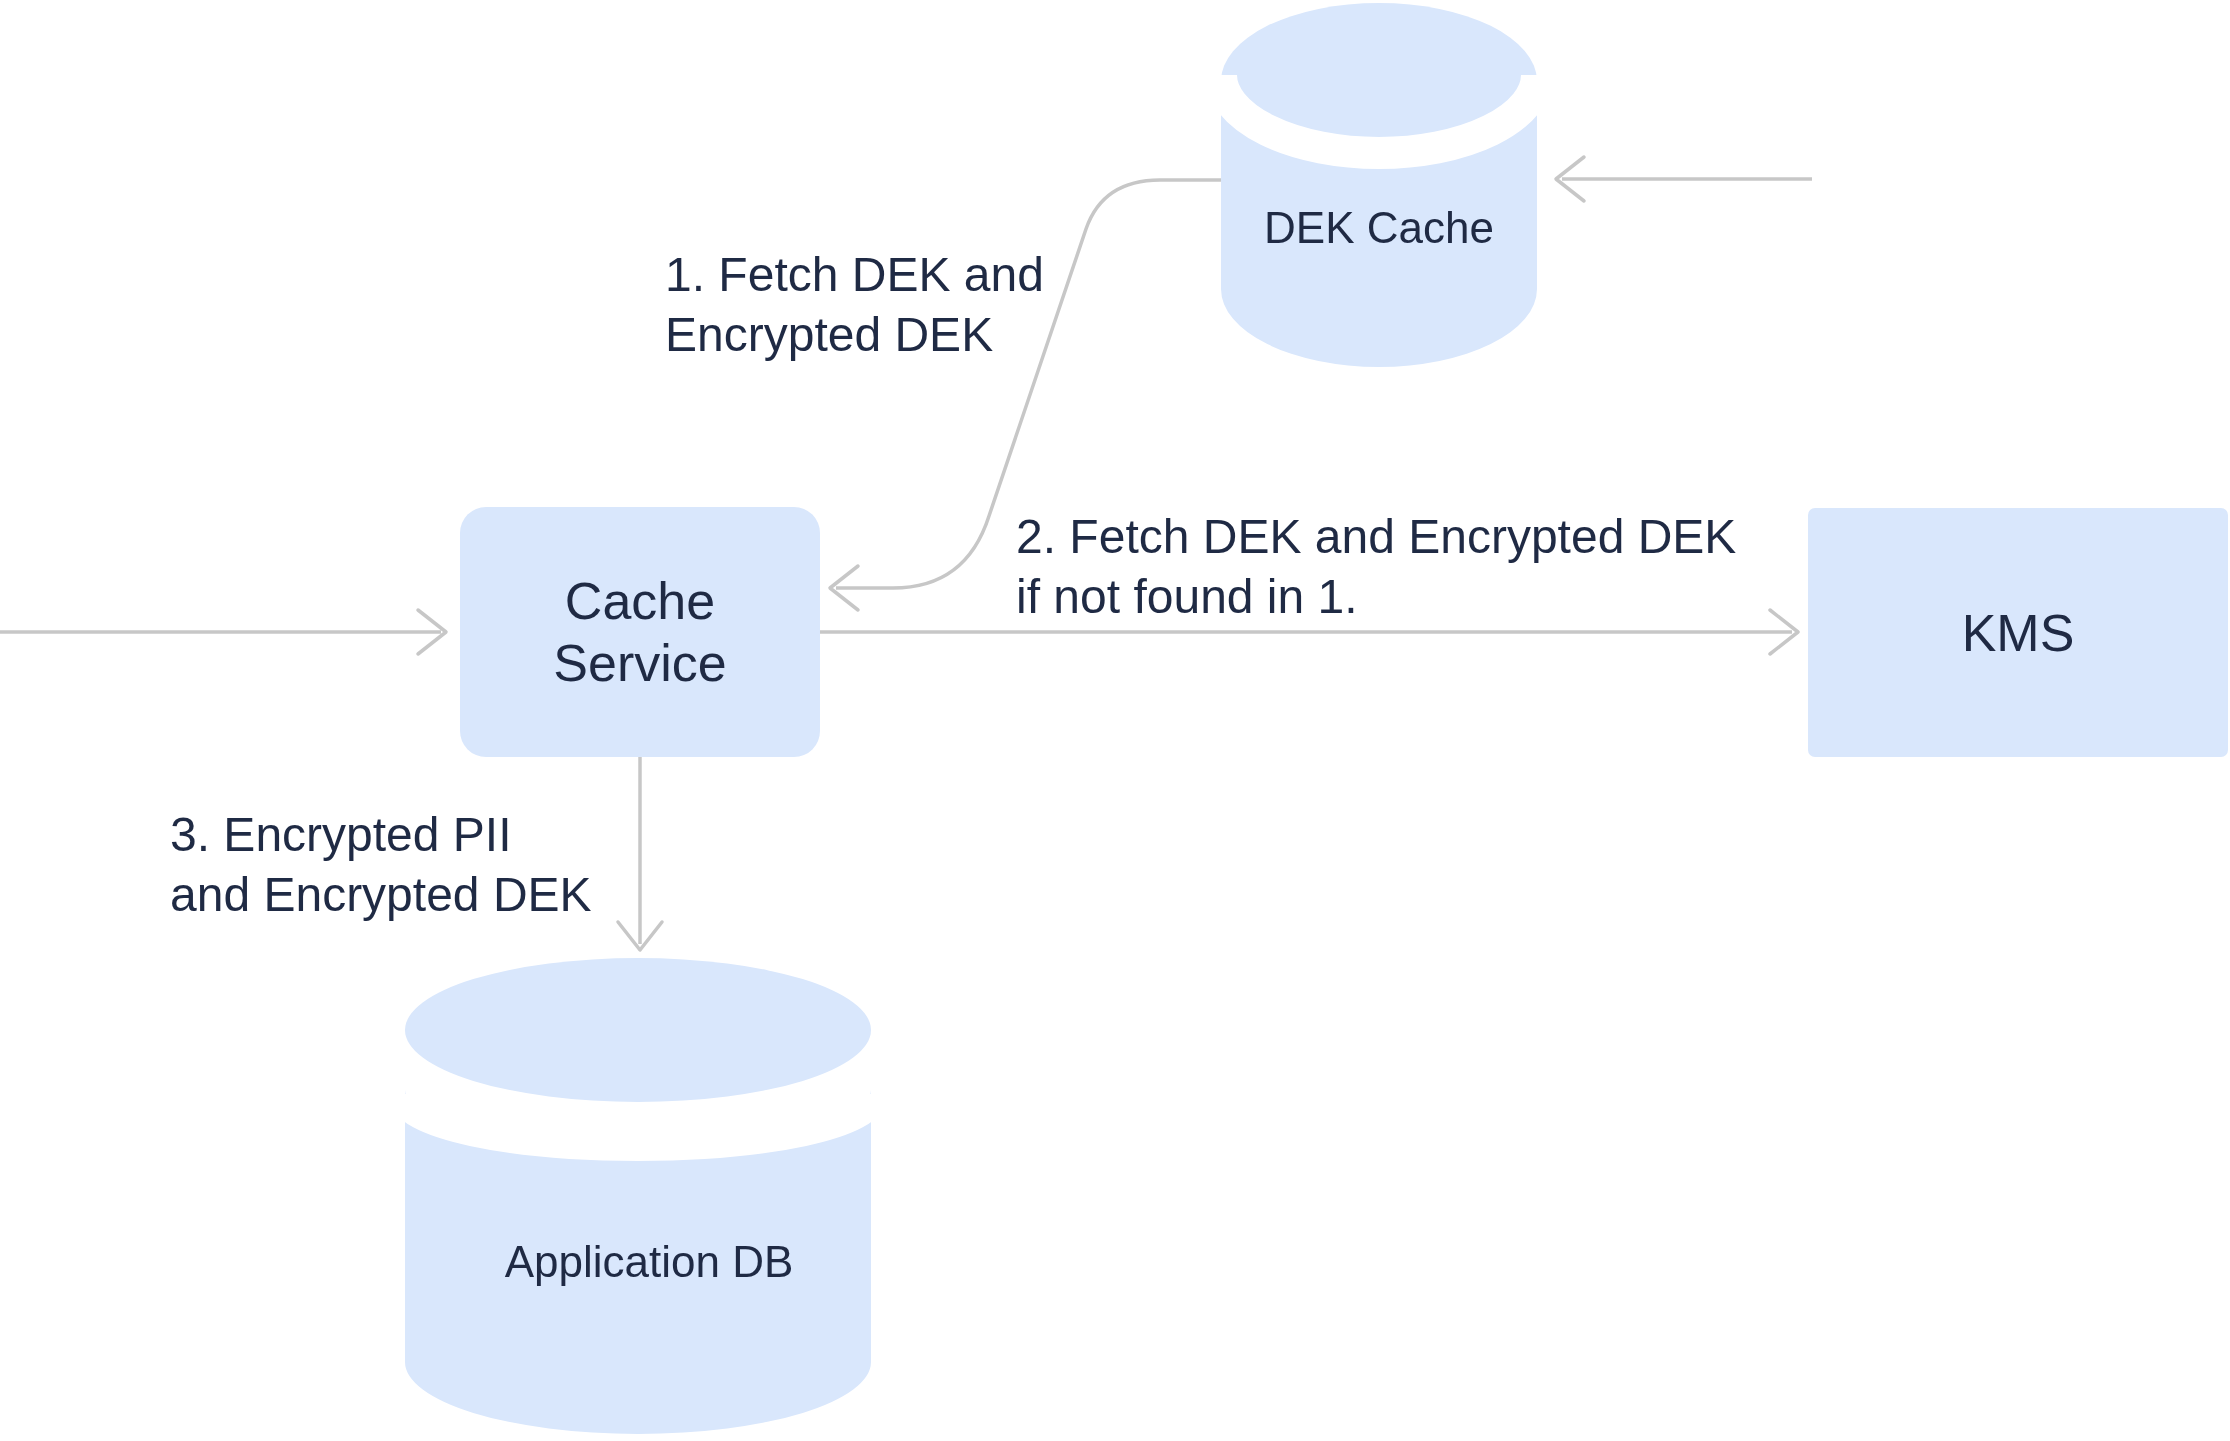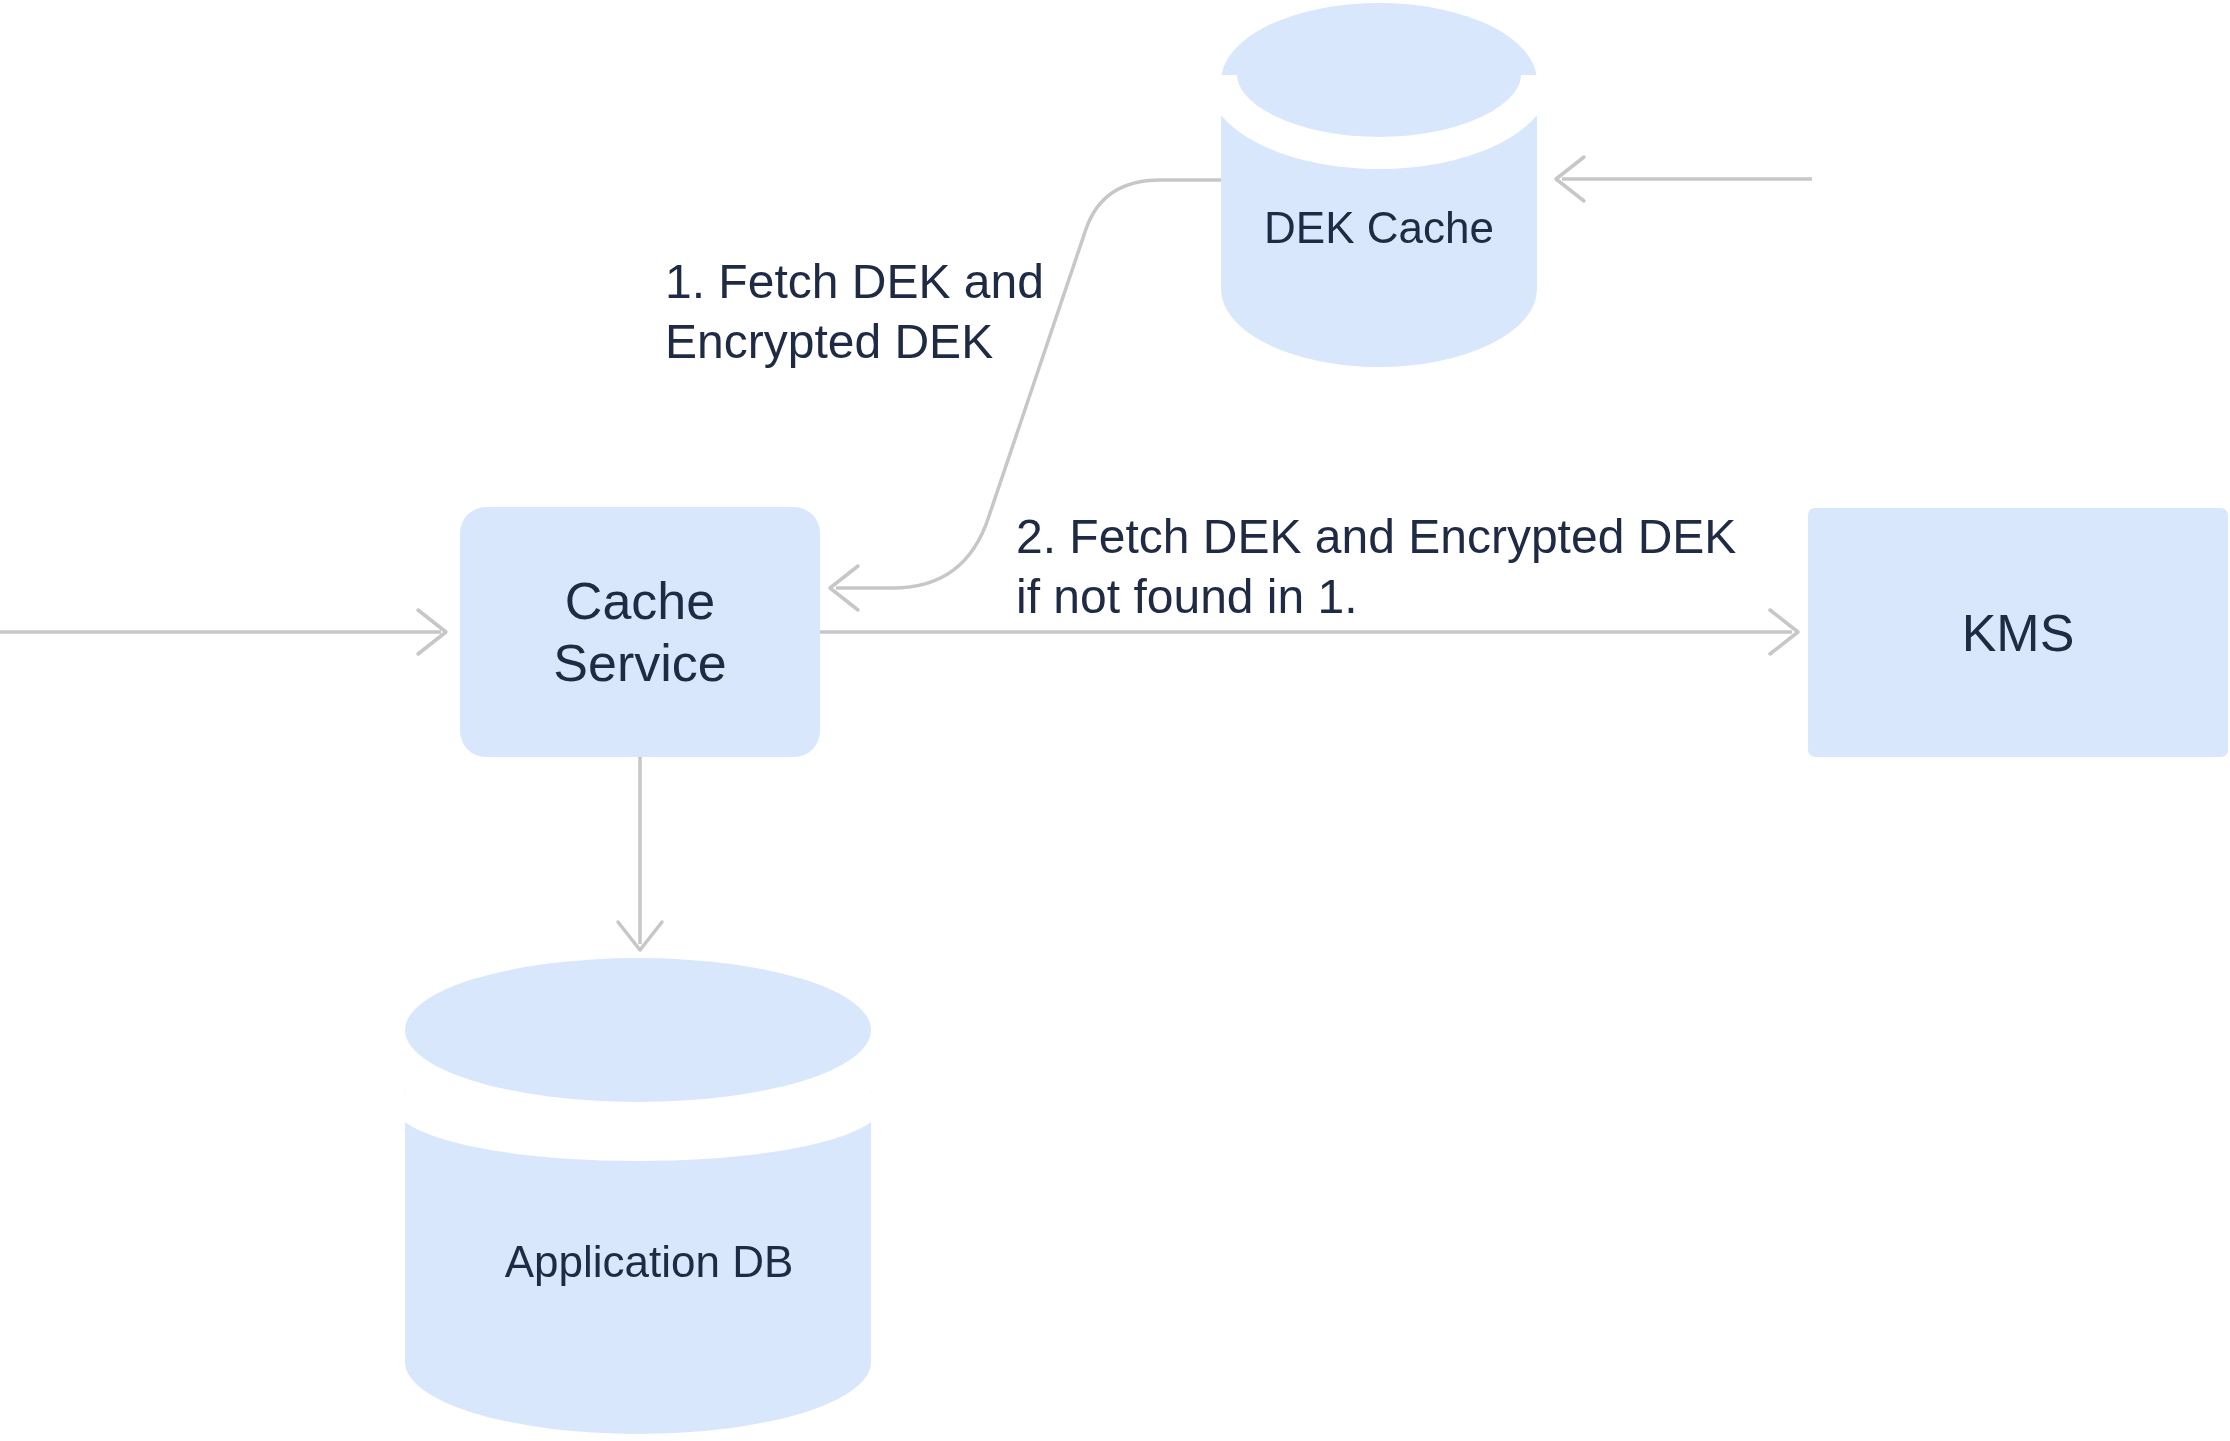--- a/index.html
+++ b/index.html
@@ -93,20 +93,22 @@
 
   <div class="node-box" style="left:1808px;top:508px;width:420px;height:249px;border-radius:7px;">
     <div class="node-label">KMS</div>
   </div>
 
   <div class="cyl-label" style="left:1379px;top:228px;">DEK Cache</div>
 
   <div class="cyl-label" style="left:649px;top:1262px;text-align:right;">Application DB</div>
 
 
-  <div class="edge-label" style="left:665px;top:252px;">1. Fetch DEK and
+  <div class="edge-label" style="left:665px;top:245px;">1. Fetch DEK and
 Encrypted DEK</div>
 
   <div class="edge-label" style="left:1016px;top:507px;">2. Fetch DEK and Encrypted DEK
 if not found in 1.</div>
 
+  <div class="edge-label" style="left:170px;top:805px;">3. Encrypted PII
+and Encrypted DEK</div>
 
 </div>
 
 </body></html>

